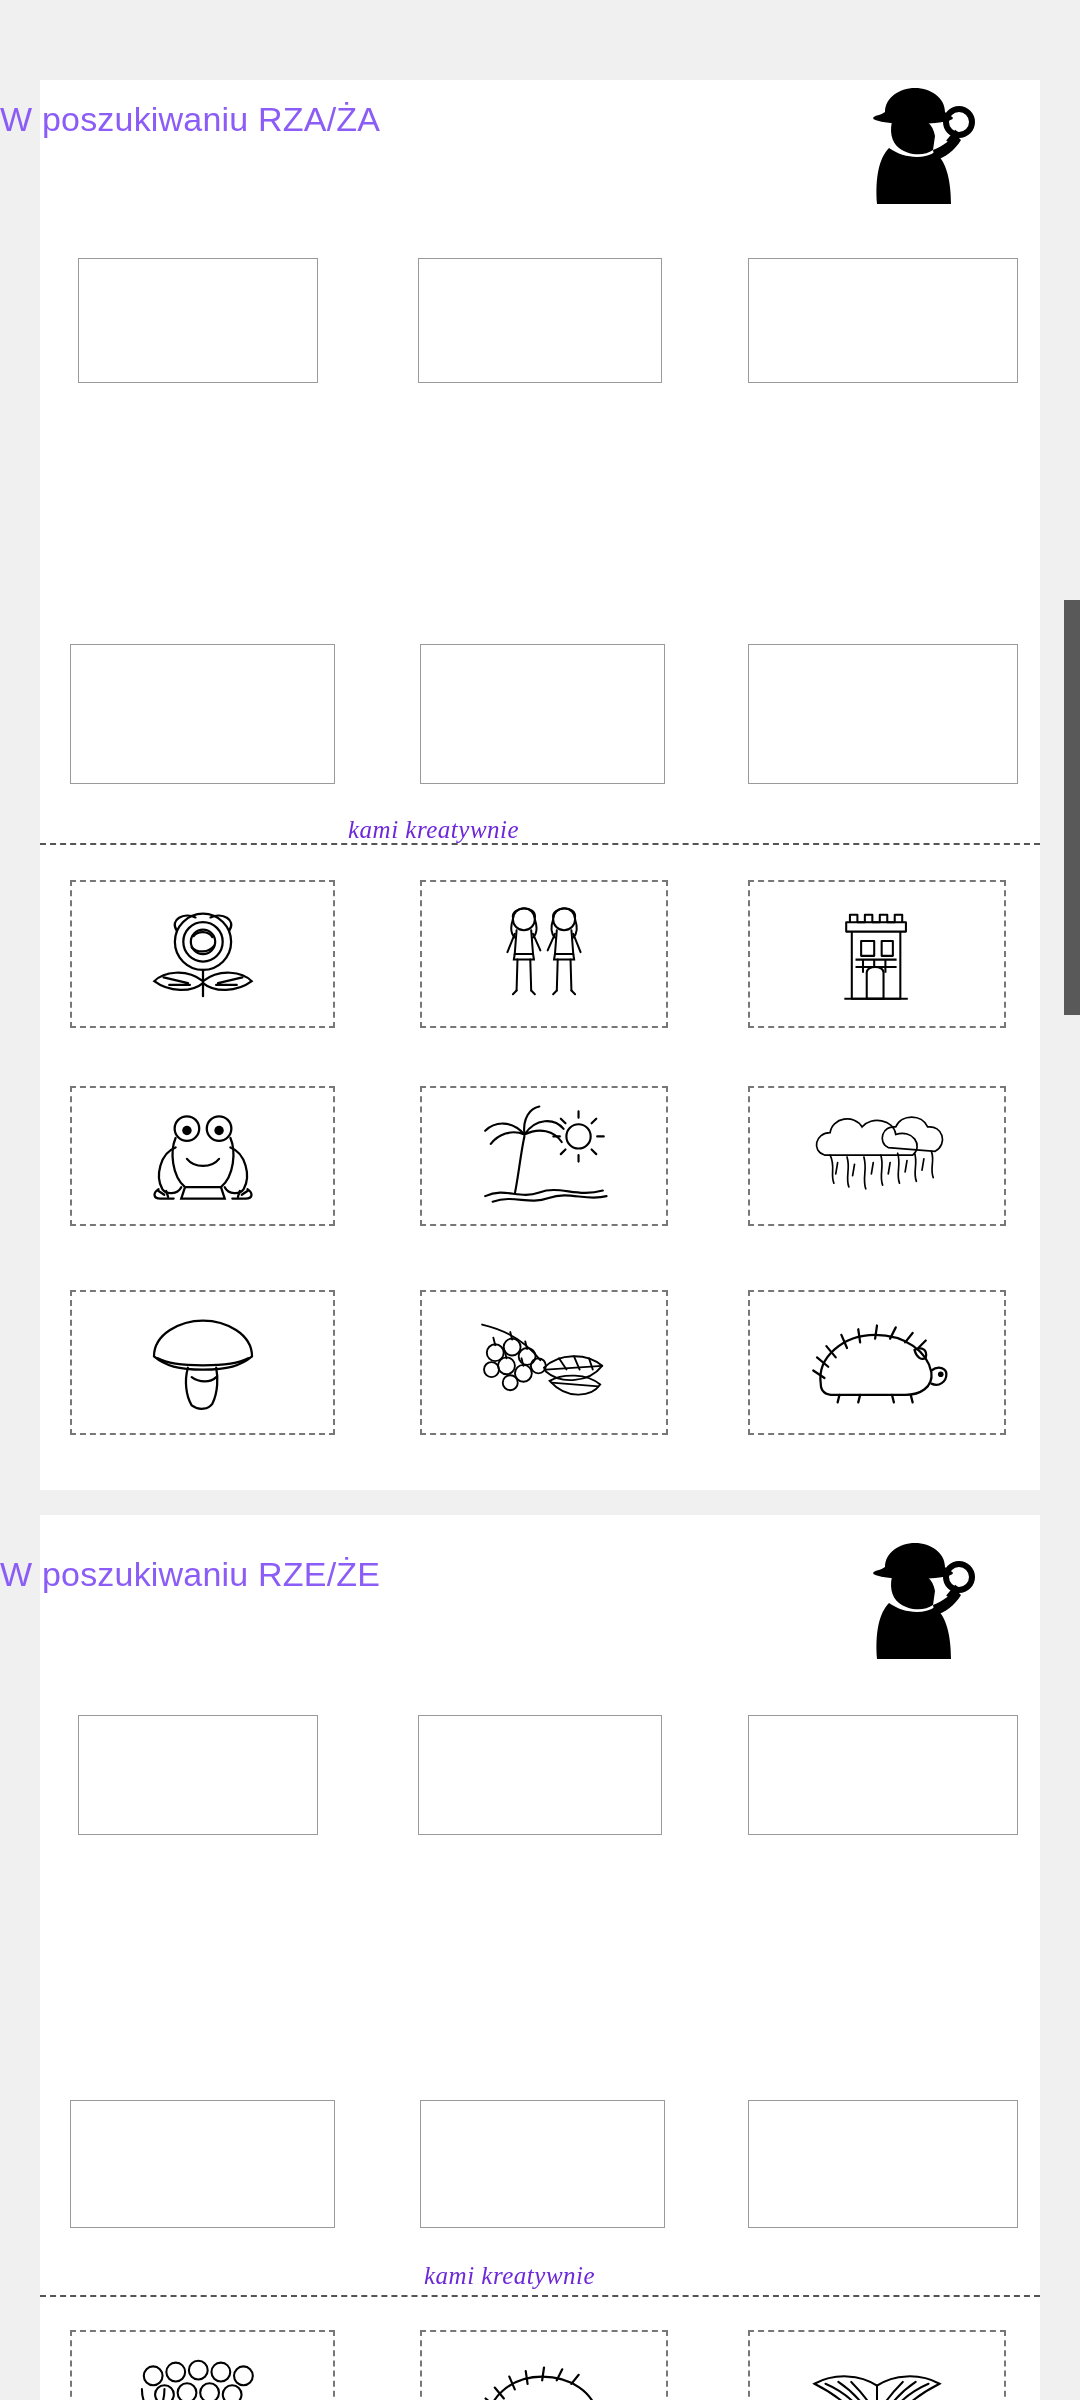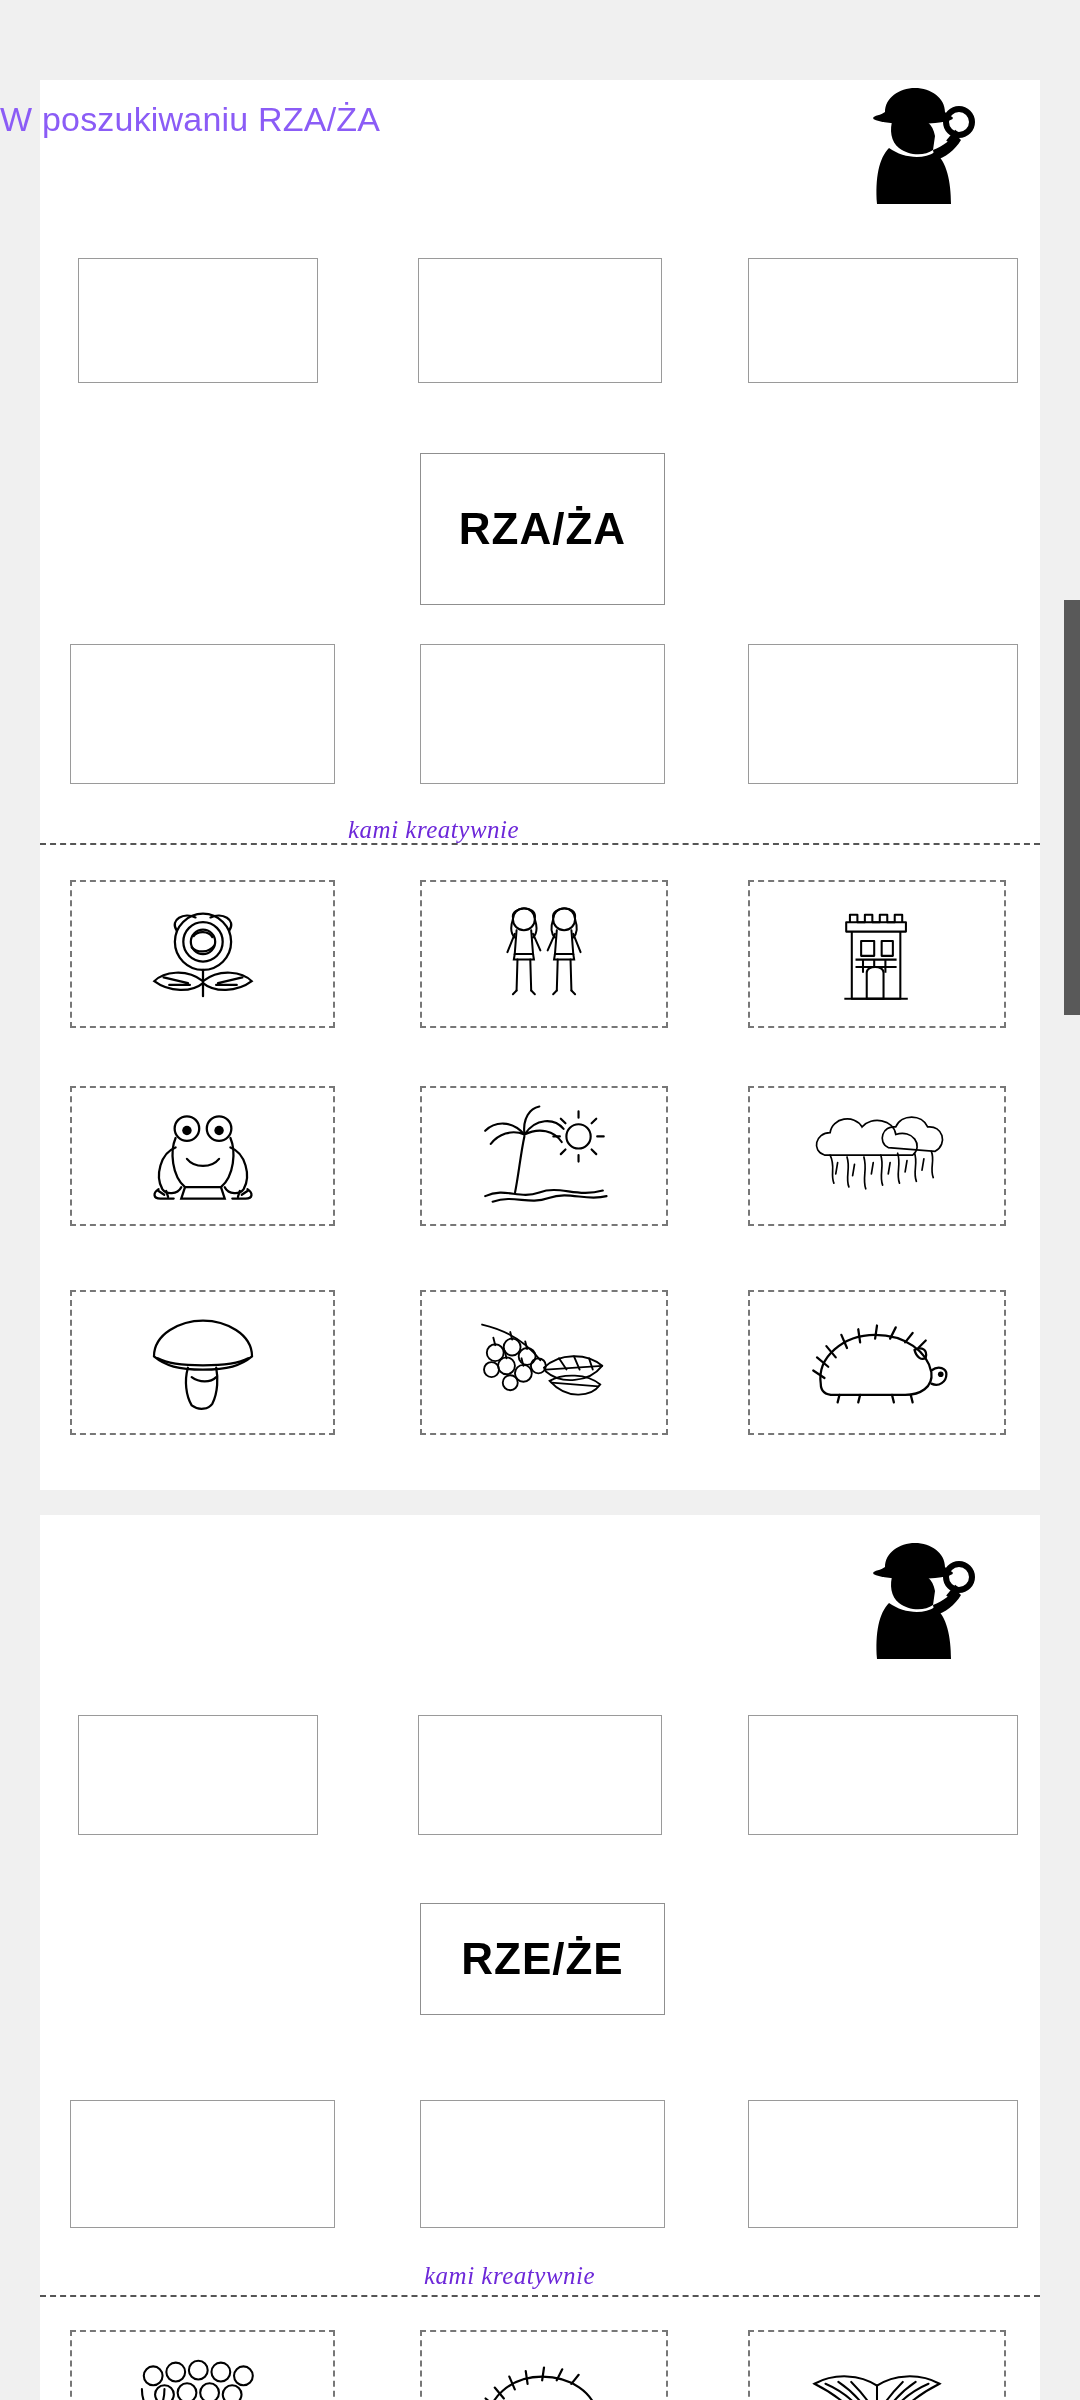--- a/index.html
+++ b/index.html
@@ -153,21 +153,20 @@
         <circle cx="104" cy="44" r="13" fill="none" stroke="#000" stroke-width="6"></circle>
         <rect x="95" y="52" width="7" height="14" transform="rotate(40 98 59)"></rect>
       </g>
     </svg>
   </div>
 
   <div class="blank-box" style="left:78px;  top:258px; width:240px; height:125px;"></div>
   <div class="blank-box" style="left:418px; top:258px; width:244px; height:125px;"></div>
   <div class="blank-box" style="left:748px; top:258px; width:270px; height:125px;"></div>
 
-  <div class="key-box" style="left:420px; top:453px; width:245px; height:152px;">RZA/ŻA</div>
 
   <div class="blank-box" style="left:70px;  top:644px; width:265px; height:140px;"></div>
   <div class="blank-box" style="left:420px; top:644px; width:245px; height:140px;"></div>
   <div class="blank-box" style="left:748px; top:644px; width:270px; height:140px;"></div>
 
   <div class="watermark" style="left:348px; top:816px;">kami kreatywnie</div>
 
   <div class="separator" style="top:843px;"></div>
 
   <div class="cut-card" style="left:70px; top:880px; width:265px; height:148px;">
@@ -314,40 +313,40 @@
         <circle cx="148" cy="62" r="3" fill="#000" stroke="none"></circle>
         <path d="M120 36 C128 32 134 36 132 44 C128 48 122 44 120 36 Z"></path>
         <path d="M24 66 L12 58 M28 54 L16 44 M36 44 L26 32 M48 34 L42 20 M62 28 L60 14 M78 24 L80 10 M94 24 L100 12 M110 28 L118 18 M124 34 L132 26"></path>
         <path d="M40 84 L38 92 M62 84 L60 92 M96 84 L98 92 M116 84 L118 92"></path>
       </g>
     </svg>
   </div>
 
   <div class="sheet" id="sheet-2"></div>
 
+  <div class="page-title" id="title-2">W poszukiwaniu RZE/ŻE</div>
 
   <div class="detective" id="detective-2">
     <svg viewBox="0 0 120 130" width="120" height="130" aria-hidden="true">
       <g fill="#000">
         <path d="M30 34 C30 20 44 10 60 10 C76 10 90 20 90 34 L96 40 L20 40 Z"></path>
         <ellipse cx="58" cy="40" rx="40" ry="6"></ellipse>
         <path d="M38 40 C34 52 36 64 44 70 C54 78 70 78 78 72 L80 58 C78 46 70 40 60 39 Z"></path>
         <path d="M34 70 C24 80 20 100 22 126 L96 126 C96 104 92 84 80 74 C68 82 48 80 34 70 Z"></path>
         <path d="M78 72 C88 68 96 62 100 56 L106 62 C100 72 90 80 80 82 Z"></path>
         <circle cx="104" cy="44" r="13" fill="none" stroke="#000" stroke-width="6"></circle>
         <rect x="95" y="52" width="7" height="14" transform="rotate(40 98 59)"></rect>
       </g>
     </svg>
   </div>
 
   <div class="blank-box" style="left:78px;  top:1715px; width:240px; height:120px;"></div>
   <div class="blank-box" style="left:418px; top:1715px; width:244px; height:120px;"></div>
   <div class="blank-box" style="left:748px; top:1715px; width:270px; height:120px;"></div>
 
-  <div class="key-box" style="left:420px; top:1903px; width:245px; height:112px;">RZE/ŻE</div>
 
   <div class="blank-box" style="left:70px;  top:2100px; width:265px; height:128px;"></div>
   <div class="blank-box" style="left:420px; top:2100px; width:245px; height:128px;"></div>
   <div class="blank-box" style="left:748px; top:2100px; width:270px; height:128px;"></div>
 
   <div class="watermark" style="left:424px; top:2262px;">kami kreatywnie</div>
 
   <div class="separator" style="top:2295px;"></div>
 
   <div class="cut-card" style="left:70px; top:2330px; width:265px; height:148px;">

